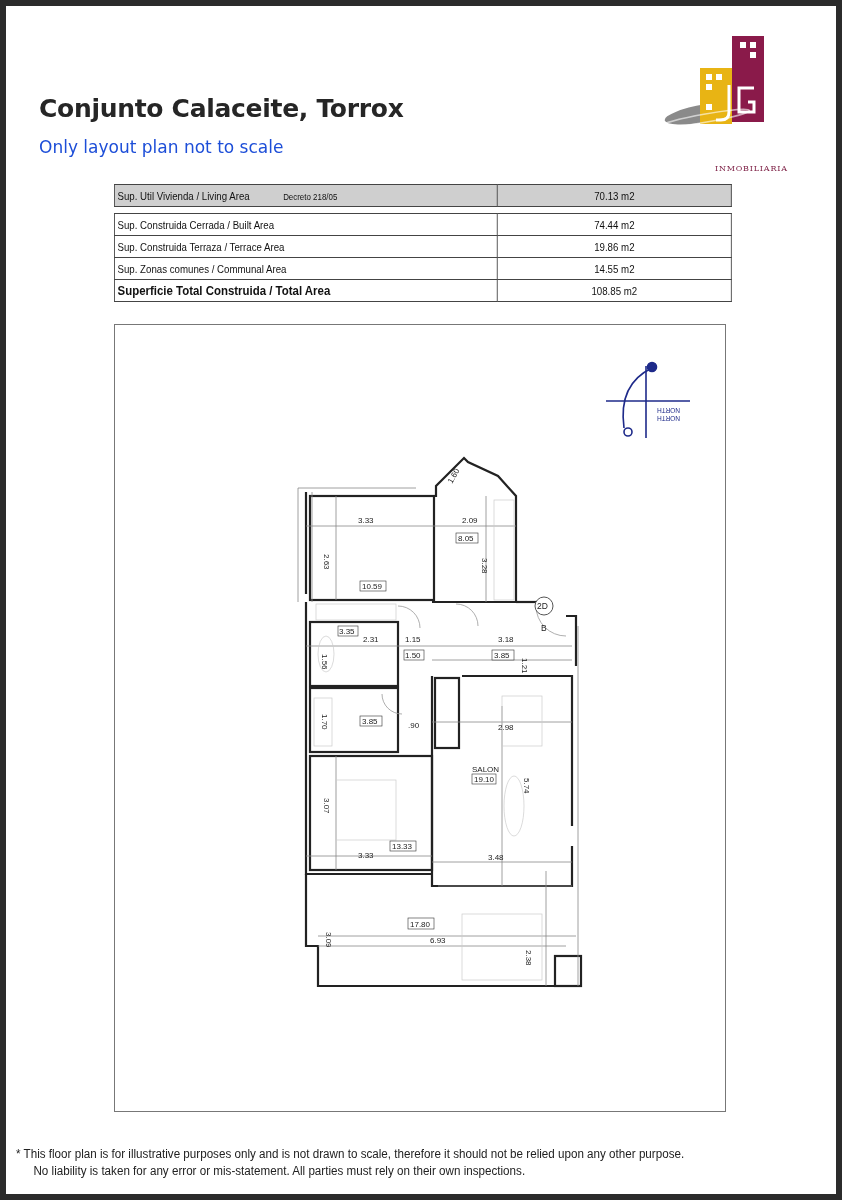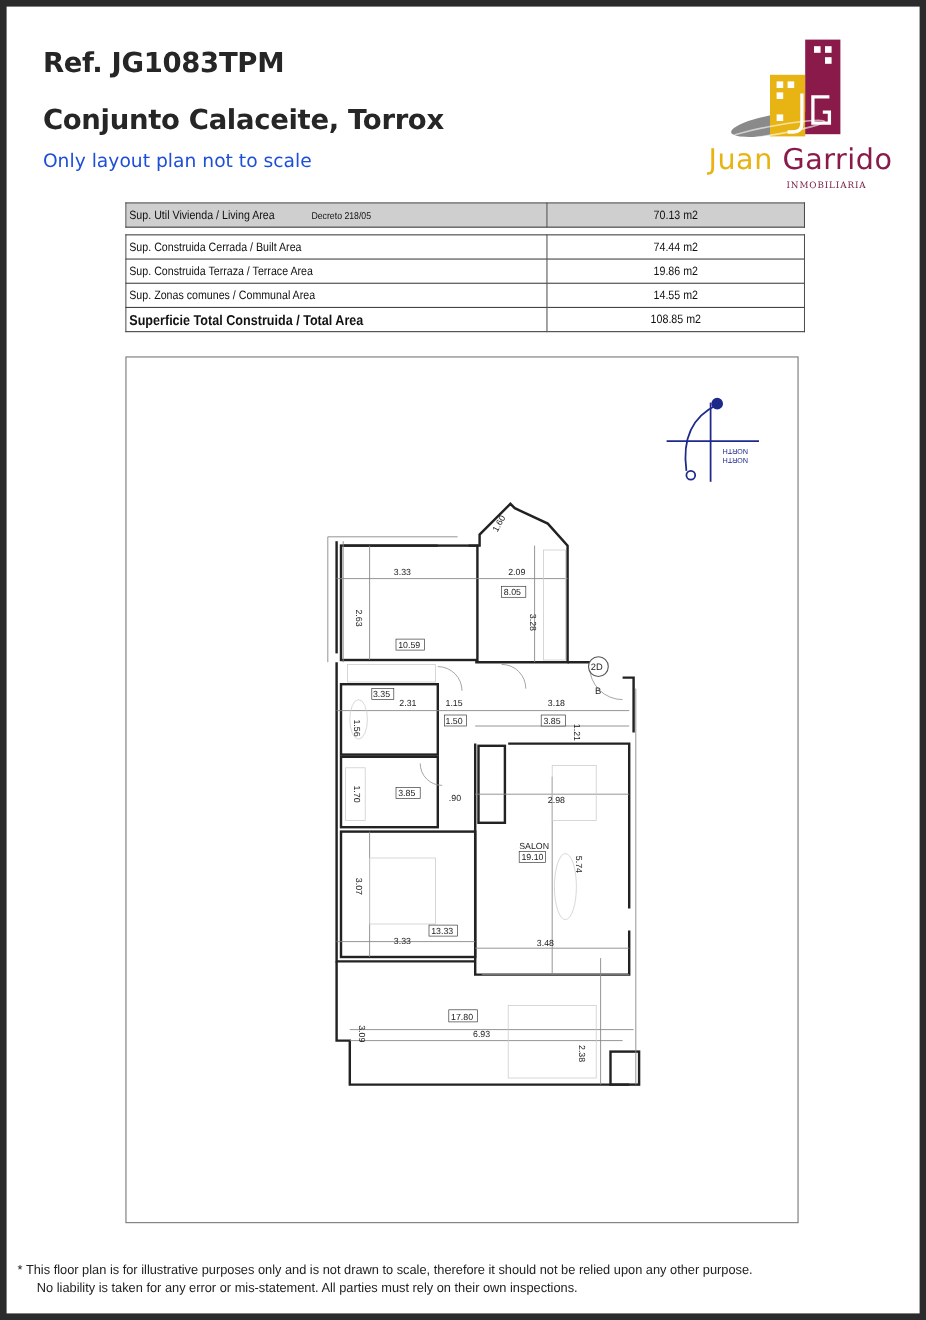--- a/index.html
+++ b/index.html
@@ -54,43 +54,39 @@
     color: #222; font-family: "Liberation Sans", sans-serif; line-height: 17px;
     transform: scaleX(0.97); transform-origin: left top;
   }
   .disclaimer .line2 { padding-left: 18px; display: block; }
 </style>
 </head>
 <body>
 
 <div class="sheet">
 
-  <div class="title-ref">Ref. JG1083TPM</div>
   <div class="title-name">Conjunto Calaceite, Torrox</div>
   <div class="title-note">Only layout plan not to scale</div>
 
   <div class="logo">
     <svg width="190" height="100">
       <ellipse cx="70" cy="83" rx="42" ry="9" fill="#8a8a8a" transform="rotate(-10 70 83)"></ellipse>
       <rect x="64" y="38" width="32" height="56" fill="#e8b414"></rect>
       <rect x="96" y="6" width="32" height="86" fill="#8a1a4a"></rect>
       <rect x="70" y="44" width="6" height="6" fill="#fff"></rect>
         <rect x="80" y="44" width="6" height="6" fill="#fff"></rect>
       <rect x="70" y="54" width="6" height="6" fill="#fff"></rect>
         <rect x="70" y="74" width="6" height="6" fill="#fff"></rect>
       <rect x="104" y="12" width="6" height="6" fill="#fff"></rect>
         <rect x="114" y="12" width="6" height="6" fill="#fff"></rect>
       <rect x="114" y="22" width="6" height="6" fill="#fff"></rect>
       <path d="M93 55 L93 82 Q93 90 85 90 L80 90" stroke="#fff" stroke-width="3" fill="none"></path>
       <path d="M118 58 L103 58 L103 82 L118 82 L118 72 L112 72" stroke="#fff" stroke-width="3" fill="none"></path>
       <ellipse cx="70" cy="88" rx="44" ry="4" fill="none" stroke="#fff" stroke-width="1.5" opacity="0.6" transform="rotate(-10 70 88)"></ellipse>
     </svg>
-    <div class="logo-brand">
-      <span class="j">Juan</span> <span>Garrido</span>
-    </div>
     <div class="logo-sub">INMOBILIARIA</div>
   </div>
 
   <table class="areas t1">
     <tbody>
         <tr>
       <td class="lbl">
         <span>Sup. Util Vivienda / Living Area</span><span class="decreto">Decreto 218/05</span>
       </td>
       <td class="val">70.13 m2</td>

